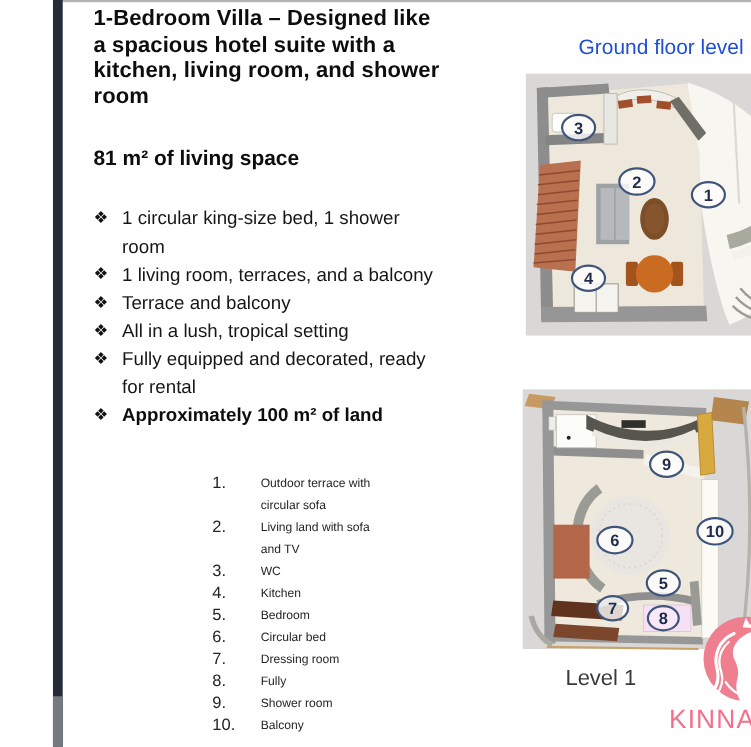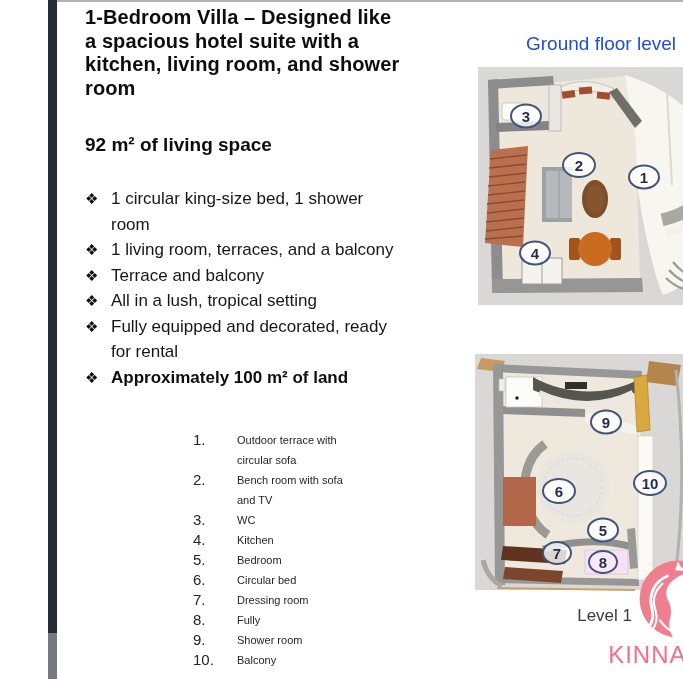--- a/index.html
+++ b/index.html
@@ -31,22 +31,22 @@
   .legend-num{width:44px;flex:0 0 44px;font-size:15px;line-height:20px;color:#242424;}
   .legend-label{font-size:11px;line-height:20px;color:#242424;white-space:pre-line;}
 
   .plan-title{
     position:absolute;left:425px;top:33px;width:256px;text-align:center;
     font-size:19px;color:#1d4ed8;
   }
   .ground-plan{position:absolute;left:428px;top:63px;width:255px;height:244px;}
   .level1-plan{position:absolute;left:427px;top:352px;width:232px;height:250px;}
   .level1-caption{
-    position:absolute;left:466px;top:606px;width:118px;text-align:right;
-    font-size:17px;color:#3a3a3a;
+    position:absolute;left:466px;top:606px;width:118px;text-align:left;
+    font-size:20px;color:#3a3a3a;
   }
   .logo-icon{position:absolute;left:581px;top:551px;width:96px;height:96px;z-index:5;}
   .logo-text{
     position:absolute;left:551px;top:641px;width:132px;text-align:center;z-index:5;
     font-size:24px;font-weight:normal;letter-spacing:1px;color:#f4708a;
   }
   svg text.marker-num{
     font-family:"Liberation Sans",sans-serif;font-size:15px;font-weight:bold;fill:#1f2c4d;
   }
 </style>
@@ -55,21 +55,21 @@
 
 <div class="page">
   <div class="top-line"></div>
   <div class="left-border"></div>
   <div class="left-border-foot"></div>
 
   <div class="title">1-Bedroom Villa – Designed like
 a spacious hotel suite with a
 kitchen, living room, and shower
 room</div>
-  <div class="living">92 m² of living space</div>
+  <div class="living">81 m² of living space</div>
 
   <div class="bullets">
     <div class="bullet-row">
       <span class="bullet-glyph">❖</span>
       <span class="bullet-text">1 circular king-size bed, 1 shower
 room</span>
     </div>
     <div class="bullet-row">
       <span class="bullet-glyph">❖</span>
       <span class="bullet-text">1 living room, terraces, and a balcony</span>
@@ -94,21 +94,21 @@
   </div>
 
   <div class="legend">
     <div class="legend-row">
       <span class="legend-num">1.</span>
       <span class="legend-label">Outdoor terrace with
 circular sofa</span>
     </div>
     <div class="legend-row">
       <span class="legend-num">2.</span>
-      <span class="legend-label">Bench room with sofa
+      <span class="legend-label">Living land with sofa
 and TV</span>
     </div>
     <div class="legend-row">
       <span class="legend-num">3.</span>
       <span class="legend-label">WC</span>
     </div>
     <div class="legend-row">
       <span class="legend-num">4.</span>
       <span class="legend-label">Kitchen</span>
     </div>

